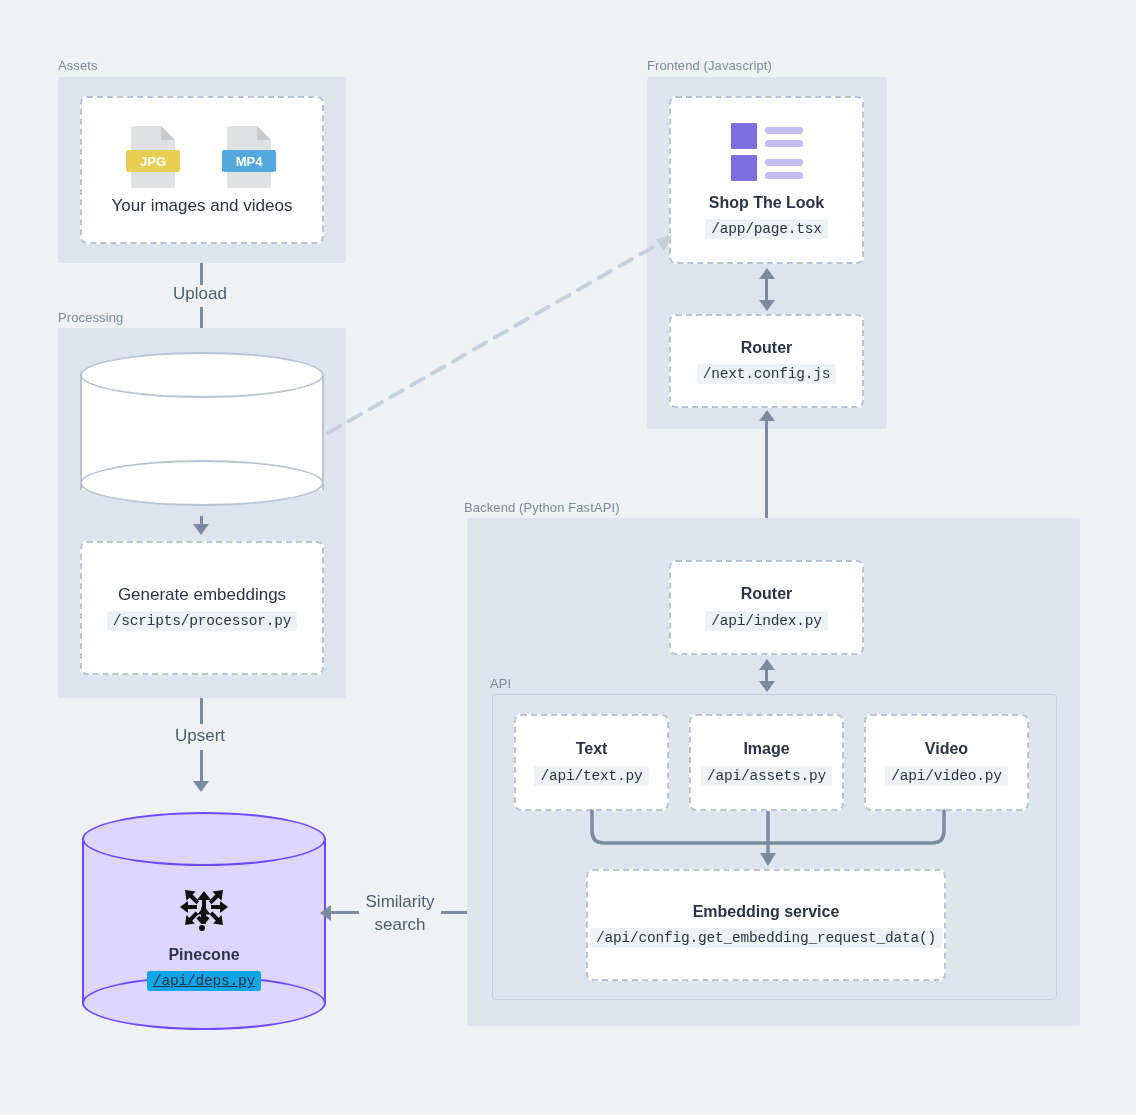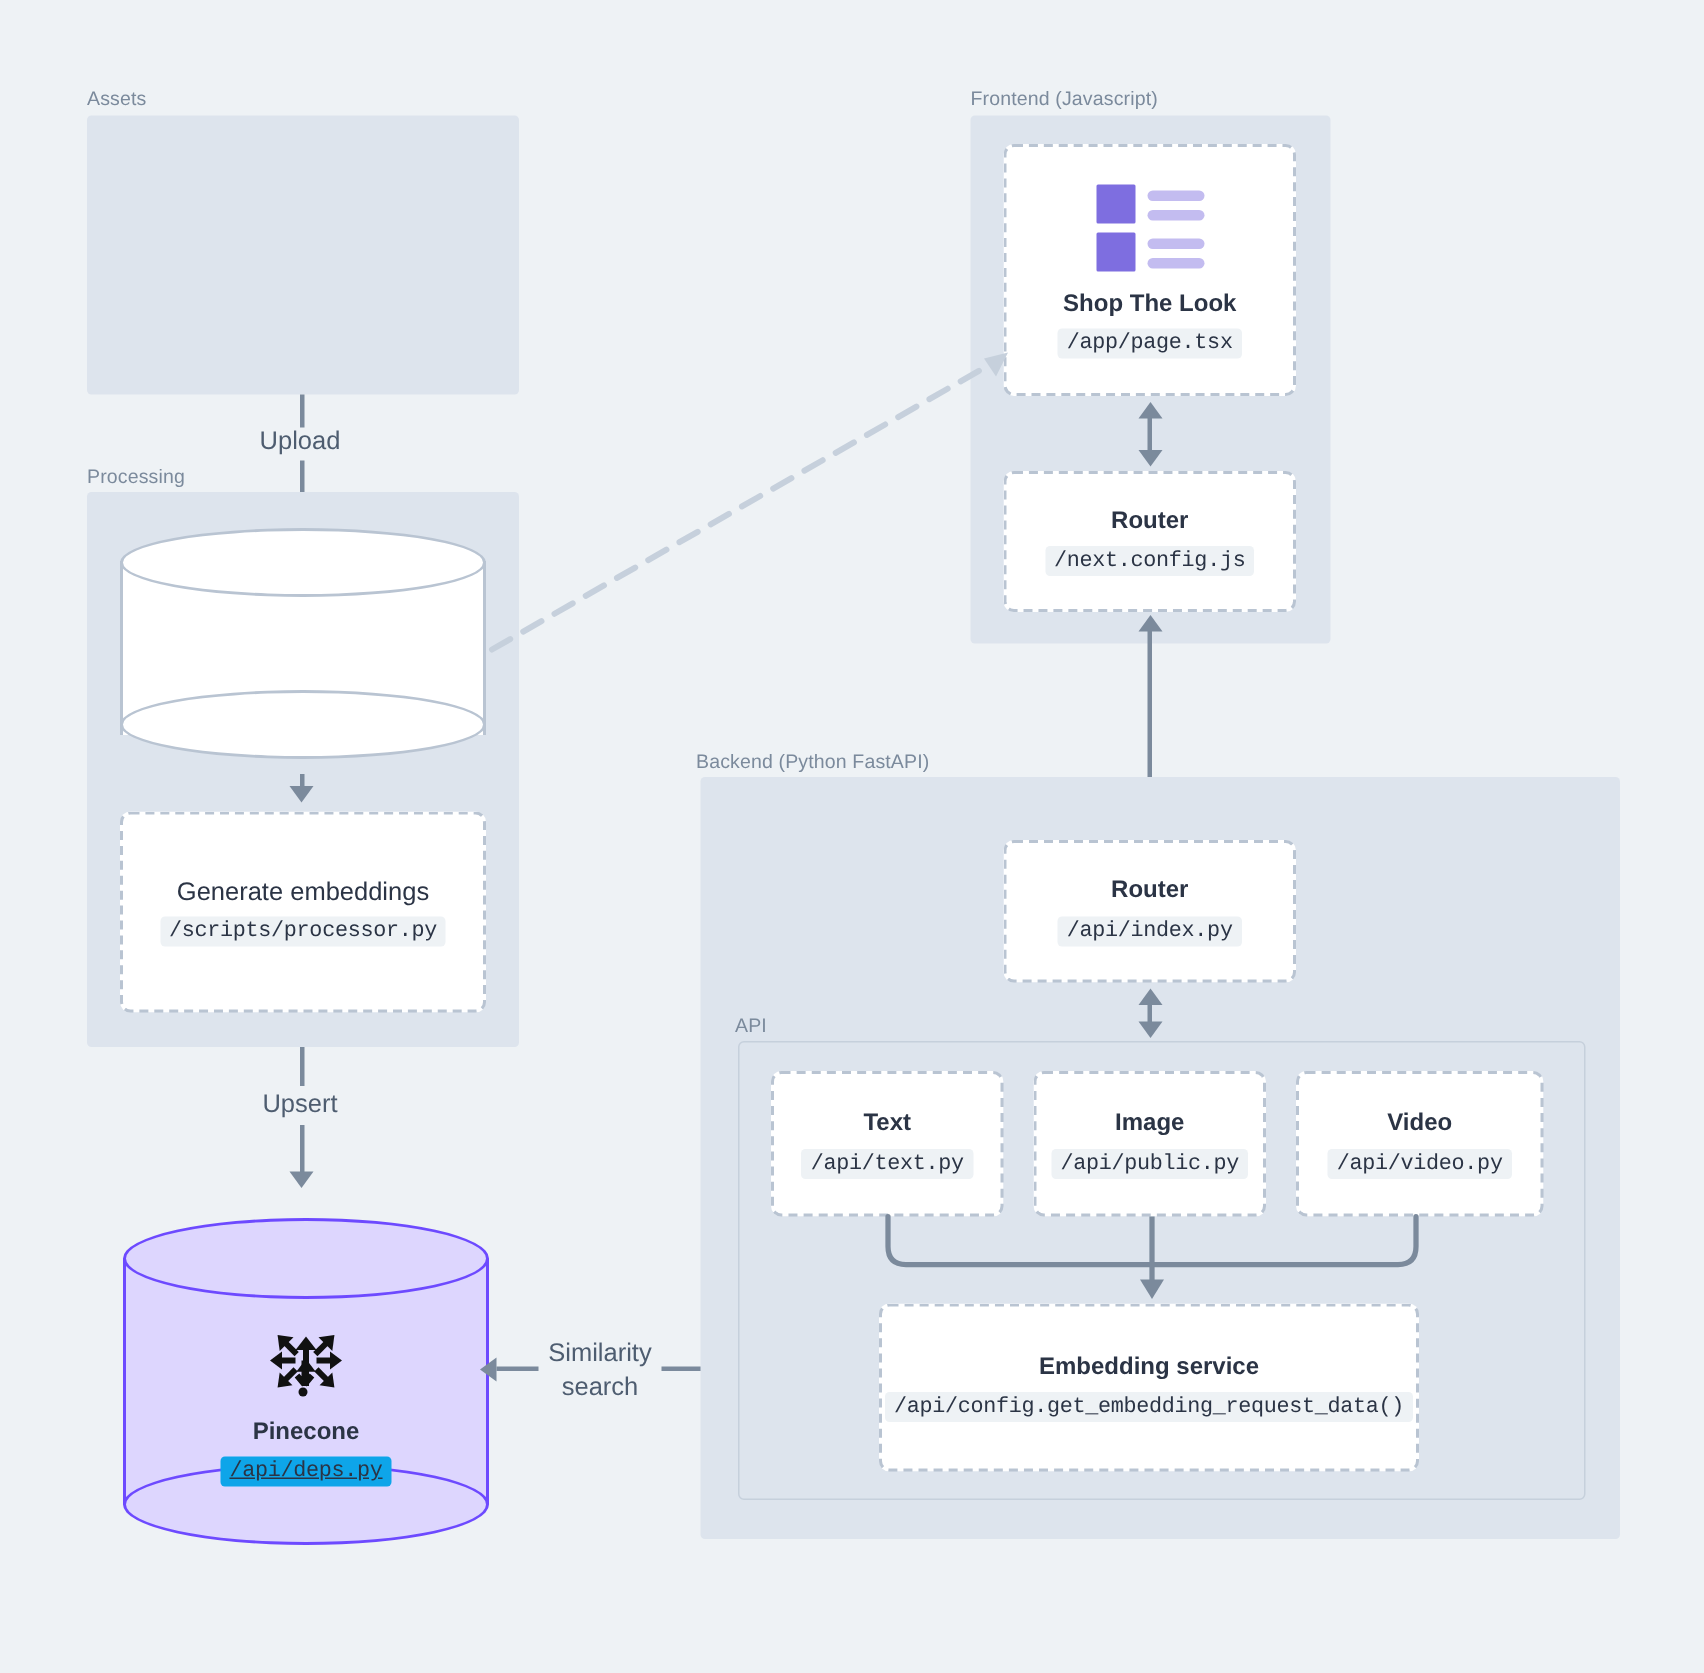--- a/index.html
+++ b/index.html
@@ -120,20 +120,39 @@
   }
 </style>
 </head>
 <body>
 
 <div id="stage">
 
   <div class="group-label" style="left:58px; top:58px;">Assets</div>
   <div class="group" style="left:58px; top:77px; width:288px; height:186px;"></div>
 
+  <div class="node" style="left:80px; top:96px; width:244px; height:148px;">
+    <div style="position:relative; width:170px; height:68px; margin-bottom:4px;">
+
+      <svg class="file-icon" style="left:8px; top:0;" width="56" height="66" viewBox="0 0 56 66">
+        <path d="M6 2 h30 l14 14 v46 a2 2 0 0 1 -2 2 H8 a2 2 0 0 1 -2 -2 V4 a2 2 0 0 1 2 -2 z" fill="#e0e1e2"></path>
+        <path d="M36 2 l14 14 h-14 z" fill="#c9cacb"></path>
+        <rect x="1" y="26" width="54" height="22" rx="2" fill="#e8ce52"></rect>
+        <text x="28" y="42" font-family="Liberation Sans, sans-serif" font-size="13" font-weight="bold" fill="#ffffff" text-anchor="middle">JPG</text>
+      </svg>
+
+      <svg class="file-icon" style="left:104px; top:0;" width="56" height="66" viewBox="0 0 56 66">
+        <path d="M6 2 h30 l14 14 v46 a2 2 0 0 1 -2 2 H8 a2 2 0 0 1 -2 -2 V4 a2 2 0 0 1 2 -2 z" fill="#e0e1e2"></path>
+        <path d="M36 2 l14 14 h-14 z" fill="#c9cacb"></path>
+        <rect x="1" y="26" width="54" height="22" rx="2" fill="#53a8dd"></rect>
+        <text x="28" y="42" font-family="Liberation Sans, sans-serif" font-size="13" font-weight="bold" fill="#ffffff" text-anchor="middle">MP4</text>
+      </svg>
+    </div>
+    <div class="plain-title">Your images and videos</div>
+  </div>
 
   <div class="line vline" style="left:200px; top:263px; height:22px;"></div>
   <div class="edge-label" style="left:150px; top:283px; width:100px;">Upload</div>
   <div class="line vline" style="left:200px; top:307px; height:30px;"></div>
   <div class="arrowhead ah-down" style="left:193px; top:335px;"></div>
 
   <div class="group-label" style="left:58px; top:310px;">Processing</div>
   <div class="group" style="left:58px; top:328px; width:288px; height:370px;"></div>
 
   <div class="cyl" style="left:80px; top:352px; width:244px; height:160px; --stroke:#b9c4d2; --fill:#ffffff;">
@@ -263,21 +282,21 @@
 
   <div class="group-label" style="left:490px; top:676px;">API</div>
   <div class="subgroup" style="left:492px; top:694px; width:565px; height:306px;"></div>
 
   <div class="node" style="left:514px; top:714px; width:155px; height:97px;">
     <div class="node-title">Text</div>
     <div class="code">/api/text.py</div>
   </div>
   <div class="node" style="left:689px; top:714px; width:155px; height:97px;">
     <div class="node-title">Image</div>
-    <div class="code">/api/public.py</div>
+    <div class="code">/api/assets.py</div>
   </div>
   <div class="node" style="left:864px; top:714px; width:165px; height:97px;">
     <div class="node-title">Video</div>
     <div class="code">/api/video.py</div>
   </div>
 
   <svg style="position:absolute; left:580px; top:811px; width:380px; height:60px; overflow:visible;">
     <path d="M12 0 V20 Q12 32 24 32 H352 Q364 32 364 20 V0" fill="none" stroke="#7b8a9c" stroke-width="3.5" stroke-linecap="round"></path>
     <line x1="188" y1="0" x2="188" y2="44" stroke="#7b8a9c" stroke-width="3.5"></line>
     <polygon points="180,42 196,42 188,55" fill="#7b8a9c"></polygon>

